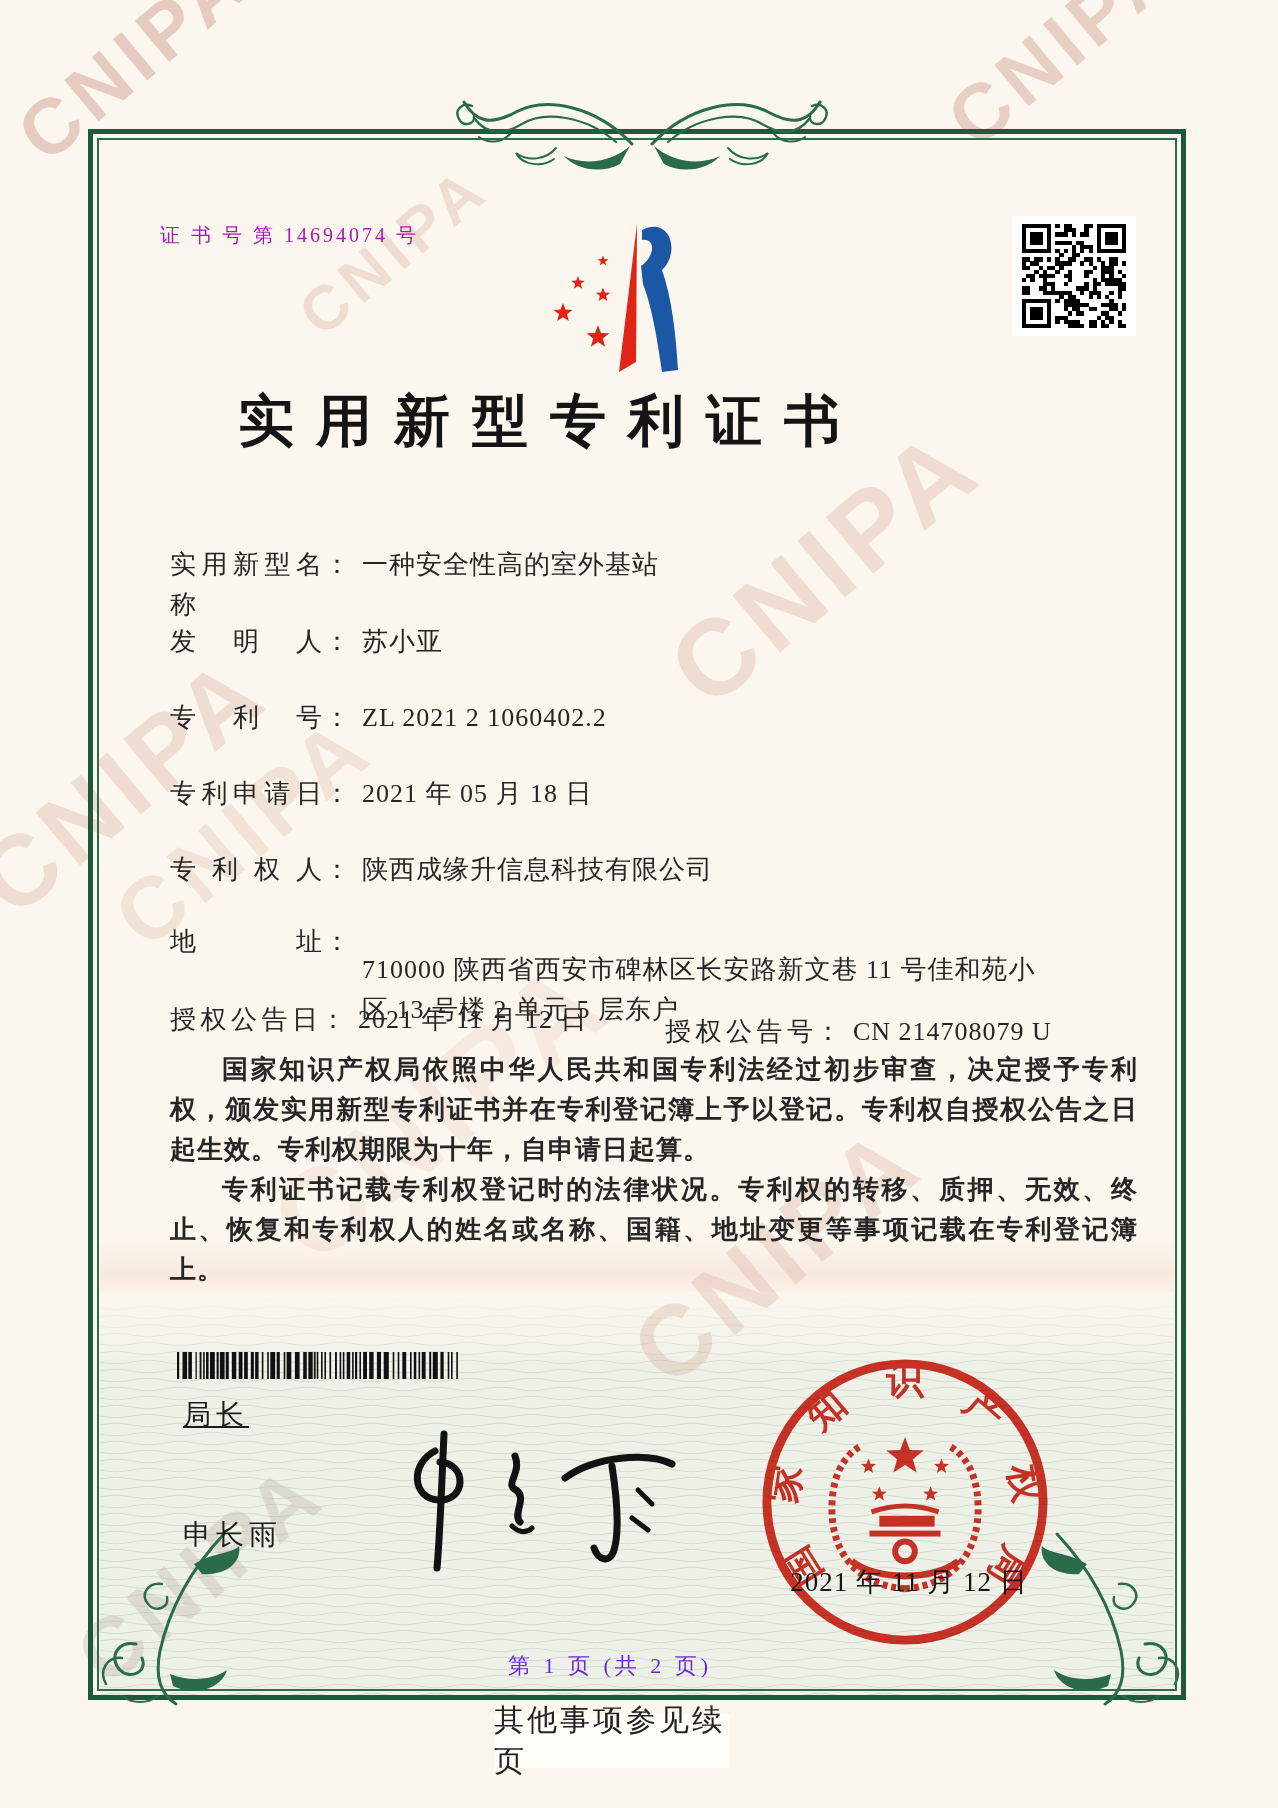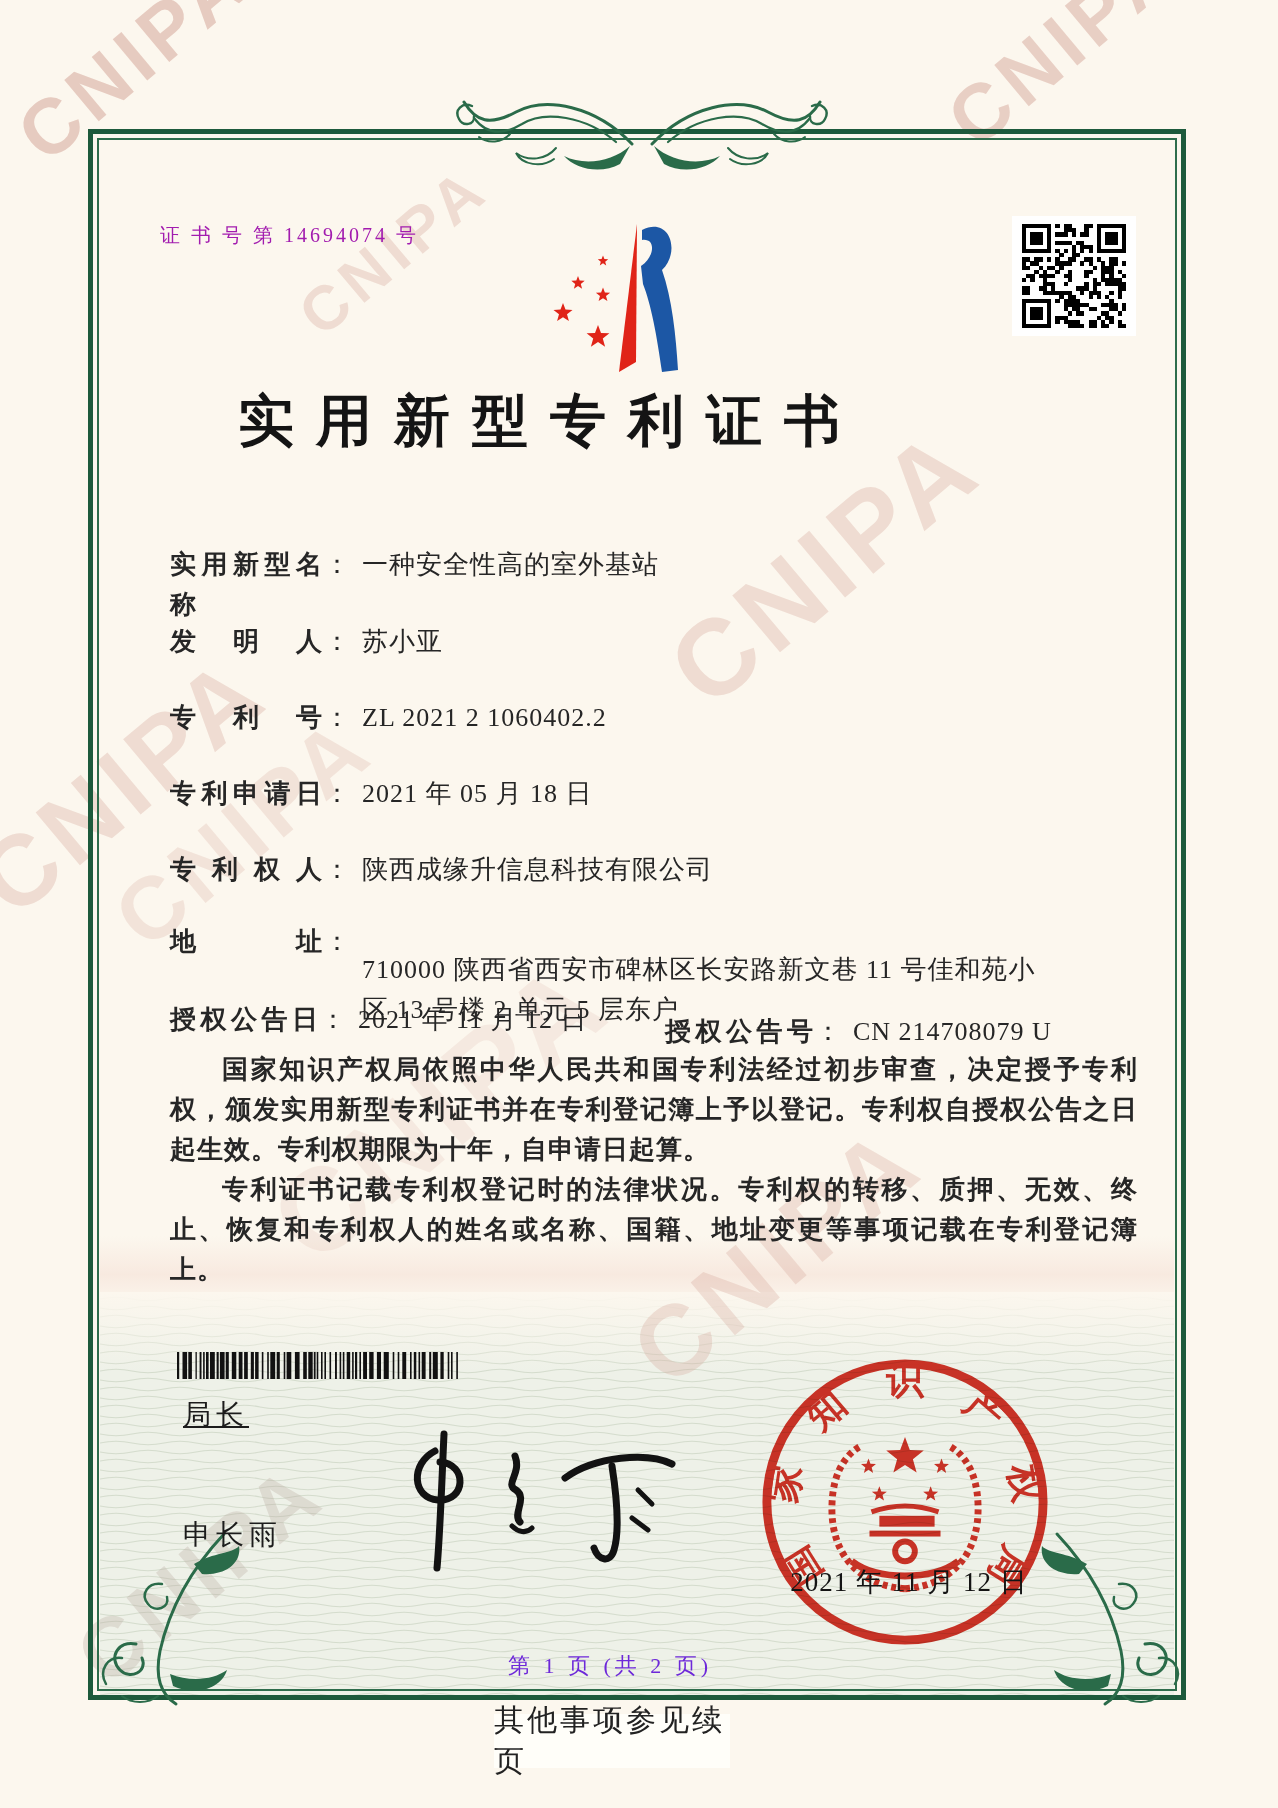--- a/index.html
+++ b/index.html
@@ -31,21 +31,21 @@
 
   .cert-no{position:absolute;left:160px;top:222px;font-size:20px;letter-spacing:3px;color:#a21caf;z-index:5;}
   .logo{position:absolute;left:550px;top:190px;z-index:5;}
   .qr{position:absolute;left:1012px;top:216px;width:124px;height:120px;background:#fff;
       display:flex;align-items:center;justify-content:center;z-index:5;}
   .title{position:absolute;left:0;width:1100px;top:384px;text-align:center;font-size:56px;
       font-weight:bold;letter-spacing:22px;color:#141414;z-index:5;}
 
   .field{position:absolute;left:170px;display:flex;align-items:flex-start;font-size:26px;
       color:#262626;z-index:5;line-height:40px;}
-  .flabel{display:inline-block;width:152px;text-align:justify;text-align-last:justify;flex:none;font-weight:bold;}
+  .flabel{display:inline-block;width:152px;text-align:justify;text-align-last:justify;flex:none;}
   .fcolon{margin:0 12px 0 2px;flex:none;}
   .fvalue{letter-spacing:1px;}
   .addr-val{width:700px;margin-top:28px;}
   .grant-group2{position:absolute;left:495px;top:12px;display:flex;}
 
   .paras{position:absolute;left:170px;top:1050px;width:968px;font-size:26px;line-height:40px;
       text-align:justify;color:#262626;z-index:5;}
   .paras p{text-indent:2em;letter-spacing:1px;font-weight:bold;}
 
   .barcode{position:absolute;left:177px;top:1352px;z-index:5;}

